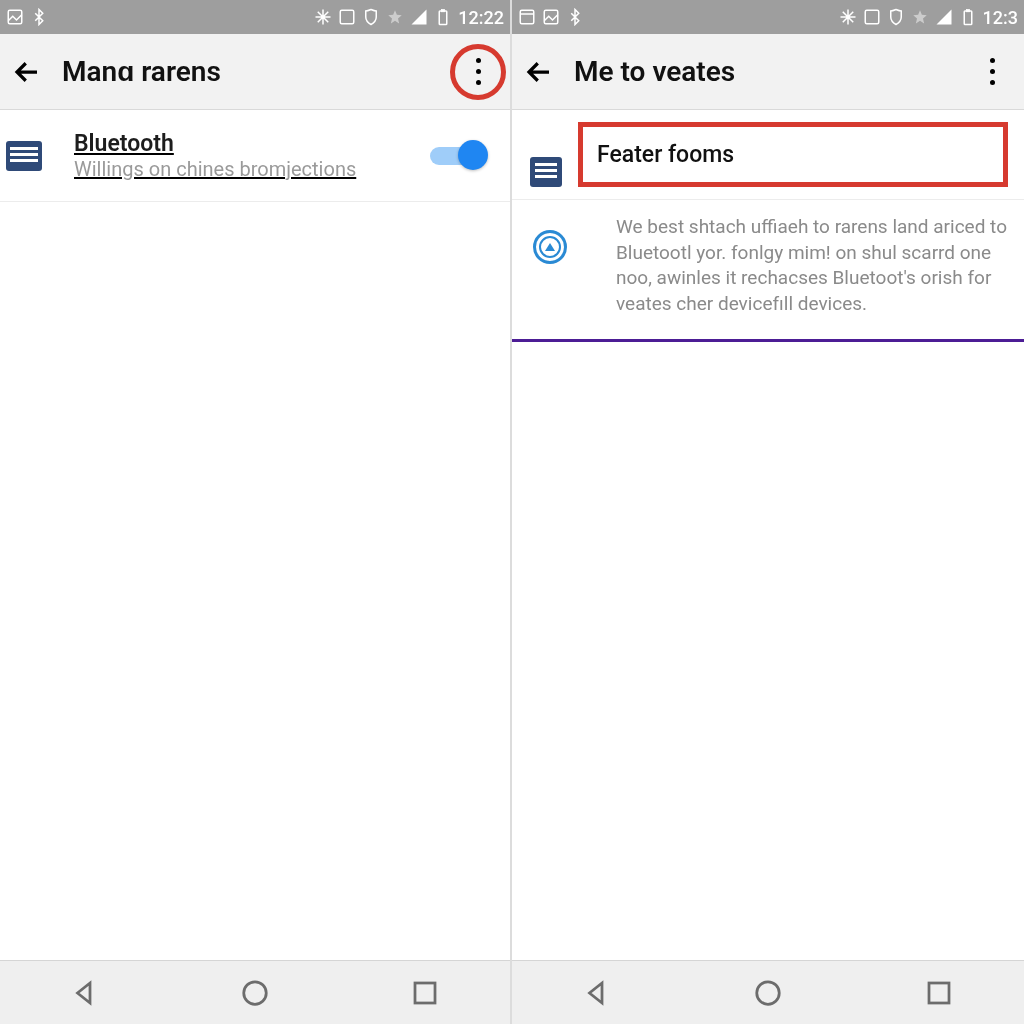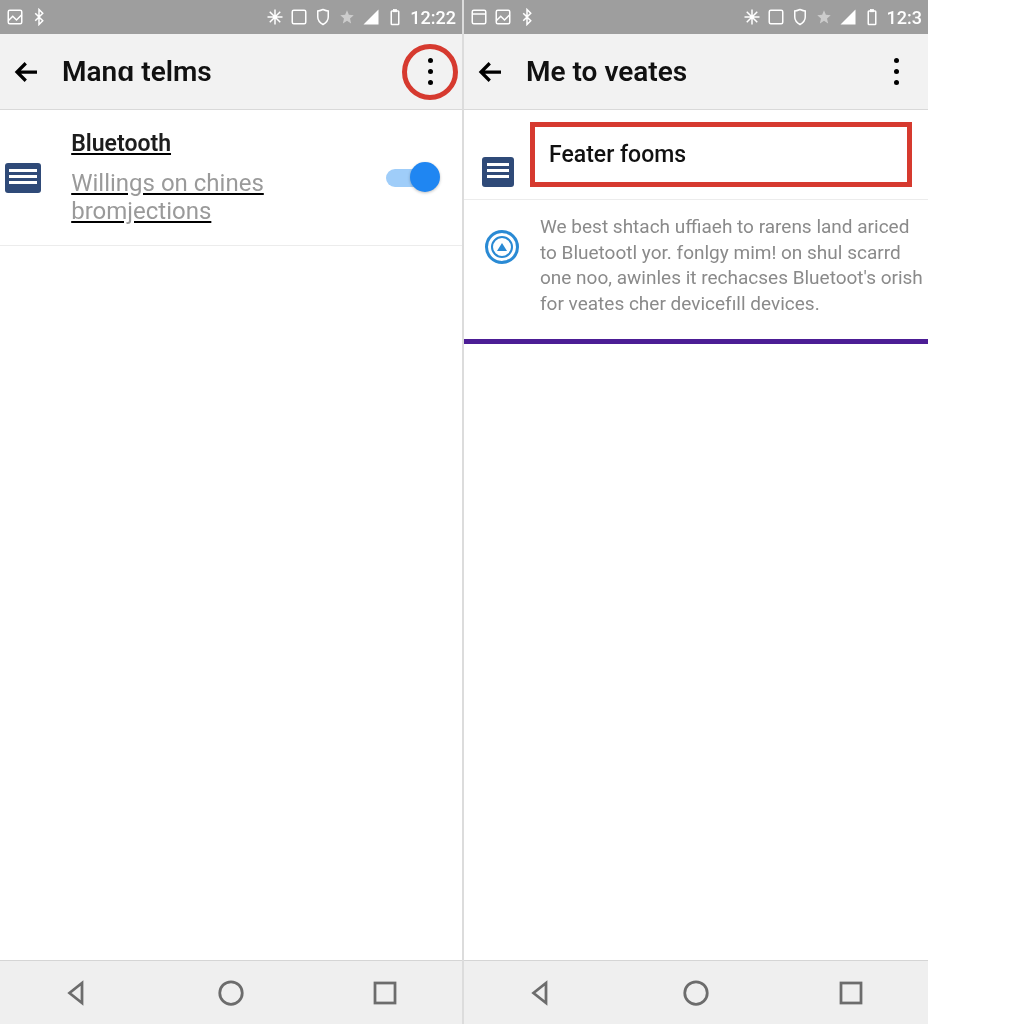--- a/index.html
+++ b/index.html
@@ -1,19 +1,19 @@
 <!DOCTYPE html>
 <html><head>
 <meta charset="utf-8">
 <style>
   * { box-sizing: border-box; margin: 0; padding: 0; }
   html, body { width: 1024px; height: 1024px; font-family: Roboto, "Helvetica Neue", Arial, sans-serif; background: #ffffff; }
   body { display: flex; }
 
-  .phone { position: relative; width: 464px; height: 1024px; background: #6d28d9; display: flex; flex-direction: column; }
+  .phone { position: relative; width: 512px; height: 1024px; background: #6d28d9; display: flex; flex-direction: column; }
   .phone.left  { border-right: 2px solid #dcdcdc; }
   .phone.right { }
 
   
   .statusbar {
     height: 34px; background: #9e9e9e; color: #ffffff;
     display: flex; align-items: center; justify-content: space-between;
     padding: 0 6px; font-size: 18px; letter-spacing: 1px;
   }
   .statusbar .sb-left, .statusbar .sb-right { display: flex; align-items: center; gap: 6px; }
@@ -52,21 +52,21 @@
 
   
   .lead-icon {
     width: 40px; height: 40px; margin-right: 18px; display:flex; align-items:center; justify-content:center;
   }
   .bt-badge { width: 36px; height: 30px; background:#2f4a78; border-radius:3px; position:relative; margin-left:-24px; }
   .bt-badge::after{ content:""; position:absolute; left:4px; right:4px; top:6px; height:3px; background:#fff; box-shadow:0 6px 0 #fff, 0 12px 0 #fff; }
 
   .row .texts { flex:1 1 auto; }
   .row .ttl { font-size: 23px; font-weight:600; color:#1d1d1d; }
-  .row .sub { font-size: 24px; color:#9a9a9a; margin-top:12px; }
+  .row .sub { font-size: 20px; color:#9a9a9a; margin-top:0; }
 
   .toggle {
     width: 58px; height: 28px; position: relative;
   }
   .toggle .track {
     position:absolute; top:5px; left:0; width:46px; height:18px; background:#9fcdf9; border-radius:12px;
   }
   .toggle .thumb {
     position:absolute; top:-2px; right:0; width:30px; height:30px; background:#1f86f2; border-radius:50%;
     box-shadow: 0 1px 3px rgba(0,0,0,0.25);
@@ -79,21 +79,21 @@
   .menu-row .lead { width:44px; display:flex; justify-content:center; }
   .sq-icon { width:32px; height:30px; background:#2f4a78; border-radius:3px; position:relative; }
   .sq-icon::after{ content:""; position:absolute; left:5px; right:5px; top:6px; height:3px; background:#fff; box-shadow:0 6px 0 #fff, 0 12px 0 #fff; }
 
   .menu-row .label-box {
     flex:1; margin-left:10px; padding: 14px 14px;
     font-size: 23px; font-weight: 500; color:#111;
   }
   .hi-red { border: 5px solid #d63a2f; }
 
-  .info-row { display:flex; padding: 14px 5px 22px 14px; border-bottom: 5px solid #4c1d95; border-top:1px solid #ececec;}
+  .info-row { display:flex; padding: 14px 5px 22px 14px; border-bottom: 3px solid #4c1d95; border-top:1px solid #ececec;gap:28px;}
   .info-row .lead { width:48px; display:flex; align-items:flex-start; justify-content:center; padding-top:16px;}
   .ring-ico {
     width:34px; height:34px; border:3px solid #2a8ad4; border-radius:50%;
     display:flex; align-items:center; justify-content:center;
     box-shadow: inset 0 0 0 3px #fff, inset 0 0 0 5px #2a8ad4;
     position:relative;
   }
   .ring-ico::after{ content:""; width:0;height:0; border-left:5px solid transparent;border-right:5px solid transparent;border-bottom:8px solid #2a8ad4;}
   .info-row .para { flex:1; font-size:19px; line-height:1.35; color:#8a8a8a; padding-left:14px; }
 
@@ -144,21 +144,21 @@
       <span class="clock">12:22</span>
     </div>
   </div>
 
   <div class="appbar">
     <div class="back">
       <svg viewBox="0 0 24 24">
           <path d="M20 12 H4 M11 5 L4 12 L11 19"></path>
         </svg>
     </div>
-    <div class="title">Manɑ telms</div>
+    <div class="title">Manɑ rarens</div>
     <div class="overflow">
       <div class="red-ring"></div>
       <div class="dots">
         <div class="dot"></div>
           <div class="dot"></div>
           <div class="dot"></div>
       </div>
     </div>
   </div>
 

